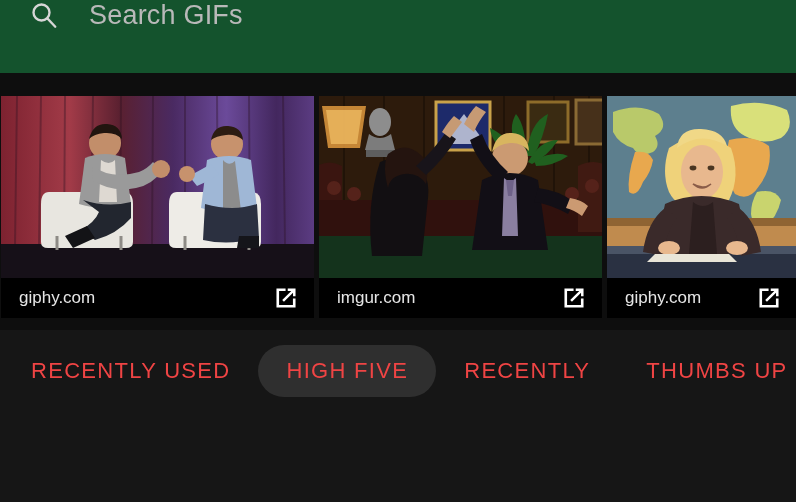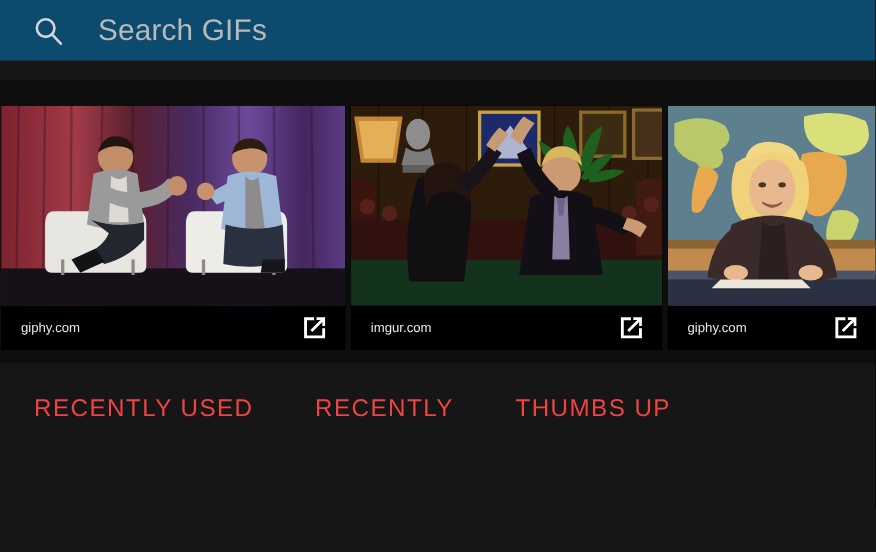--- a/index.html
+++ b/index.html
@@ -19,24 +19,23 @@
     width: 796px;
     height: 502px;
     background: #161616;
     overflow: hidden;
   }
 
   
   .search-bar {
     position: absolute;
     left: 0; top: 0;
-    width: 796px; height: 55px;
-    background: #0c4a6e;
+    width: 796px; height: 73px;
+    background: #14532d;
     display: flex;
-    align-items: center;
   }
   .search-icon {
     width: 30px; height: 30px;
     margin-left: 29px;
     flex: 0 0 auto;
     display: block;
   }
   .search-placeholder {
     margin-left: 30px;
     font-size: 27px;
@@ -78,21 +77,21 @@
     left: 0; bottom: 0;
     width: 100%; height: 40px;
     background: #000;
     display: flex;
     align-items: center;
     justify-content: space-between;
     box-sizing: border-box;
     padding: 0 15px 0 18px;
   }
   .gif-source {
-    font-size: 12px;
+    font-size: 17px;
     color: #e6e6e6;
     white-space: nowrap;
   }
   .open-icon { width: 26px; height: 26px; flex: 0 0 auto; }
 
   
   .chips-row {
     position: absolute;
     left: 0; top: 330px;
     width: 796px; height: 82px;
@@ -313,20 +312,21 @@
         <svg class="open-icon" viewBox="0 0 24 24">
           <path d="M3.2 3.2 h8.4 v2.4 H5.6 v12.8 h12.8 v-6 h2.4 v8.4 H3.2 z" fill="#ffffff"></path>
           <path d="M13.6 3.2 h7.2 v7.2 h-2.3 V7.1 l-8.4 8.4 -1.6 -1.6 8.4 -8.4 h-3.3 z" fill="#ffffff"></path>
         </svg>
       </div>
     </div>
   </div>
 
   <div class="chips-row">
     <div class="chip">RECENTLY USED</div>
+    <div class="chip selected">HIGH FIVE</div>
     <div class="chip">RECENTLY</div>
     <div class="chip">THUMBS UP</div>
 
   </div>
 
   <div class="toolbar">
     
 
     
 

